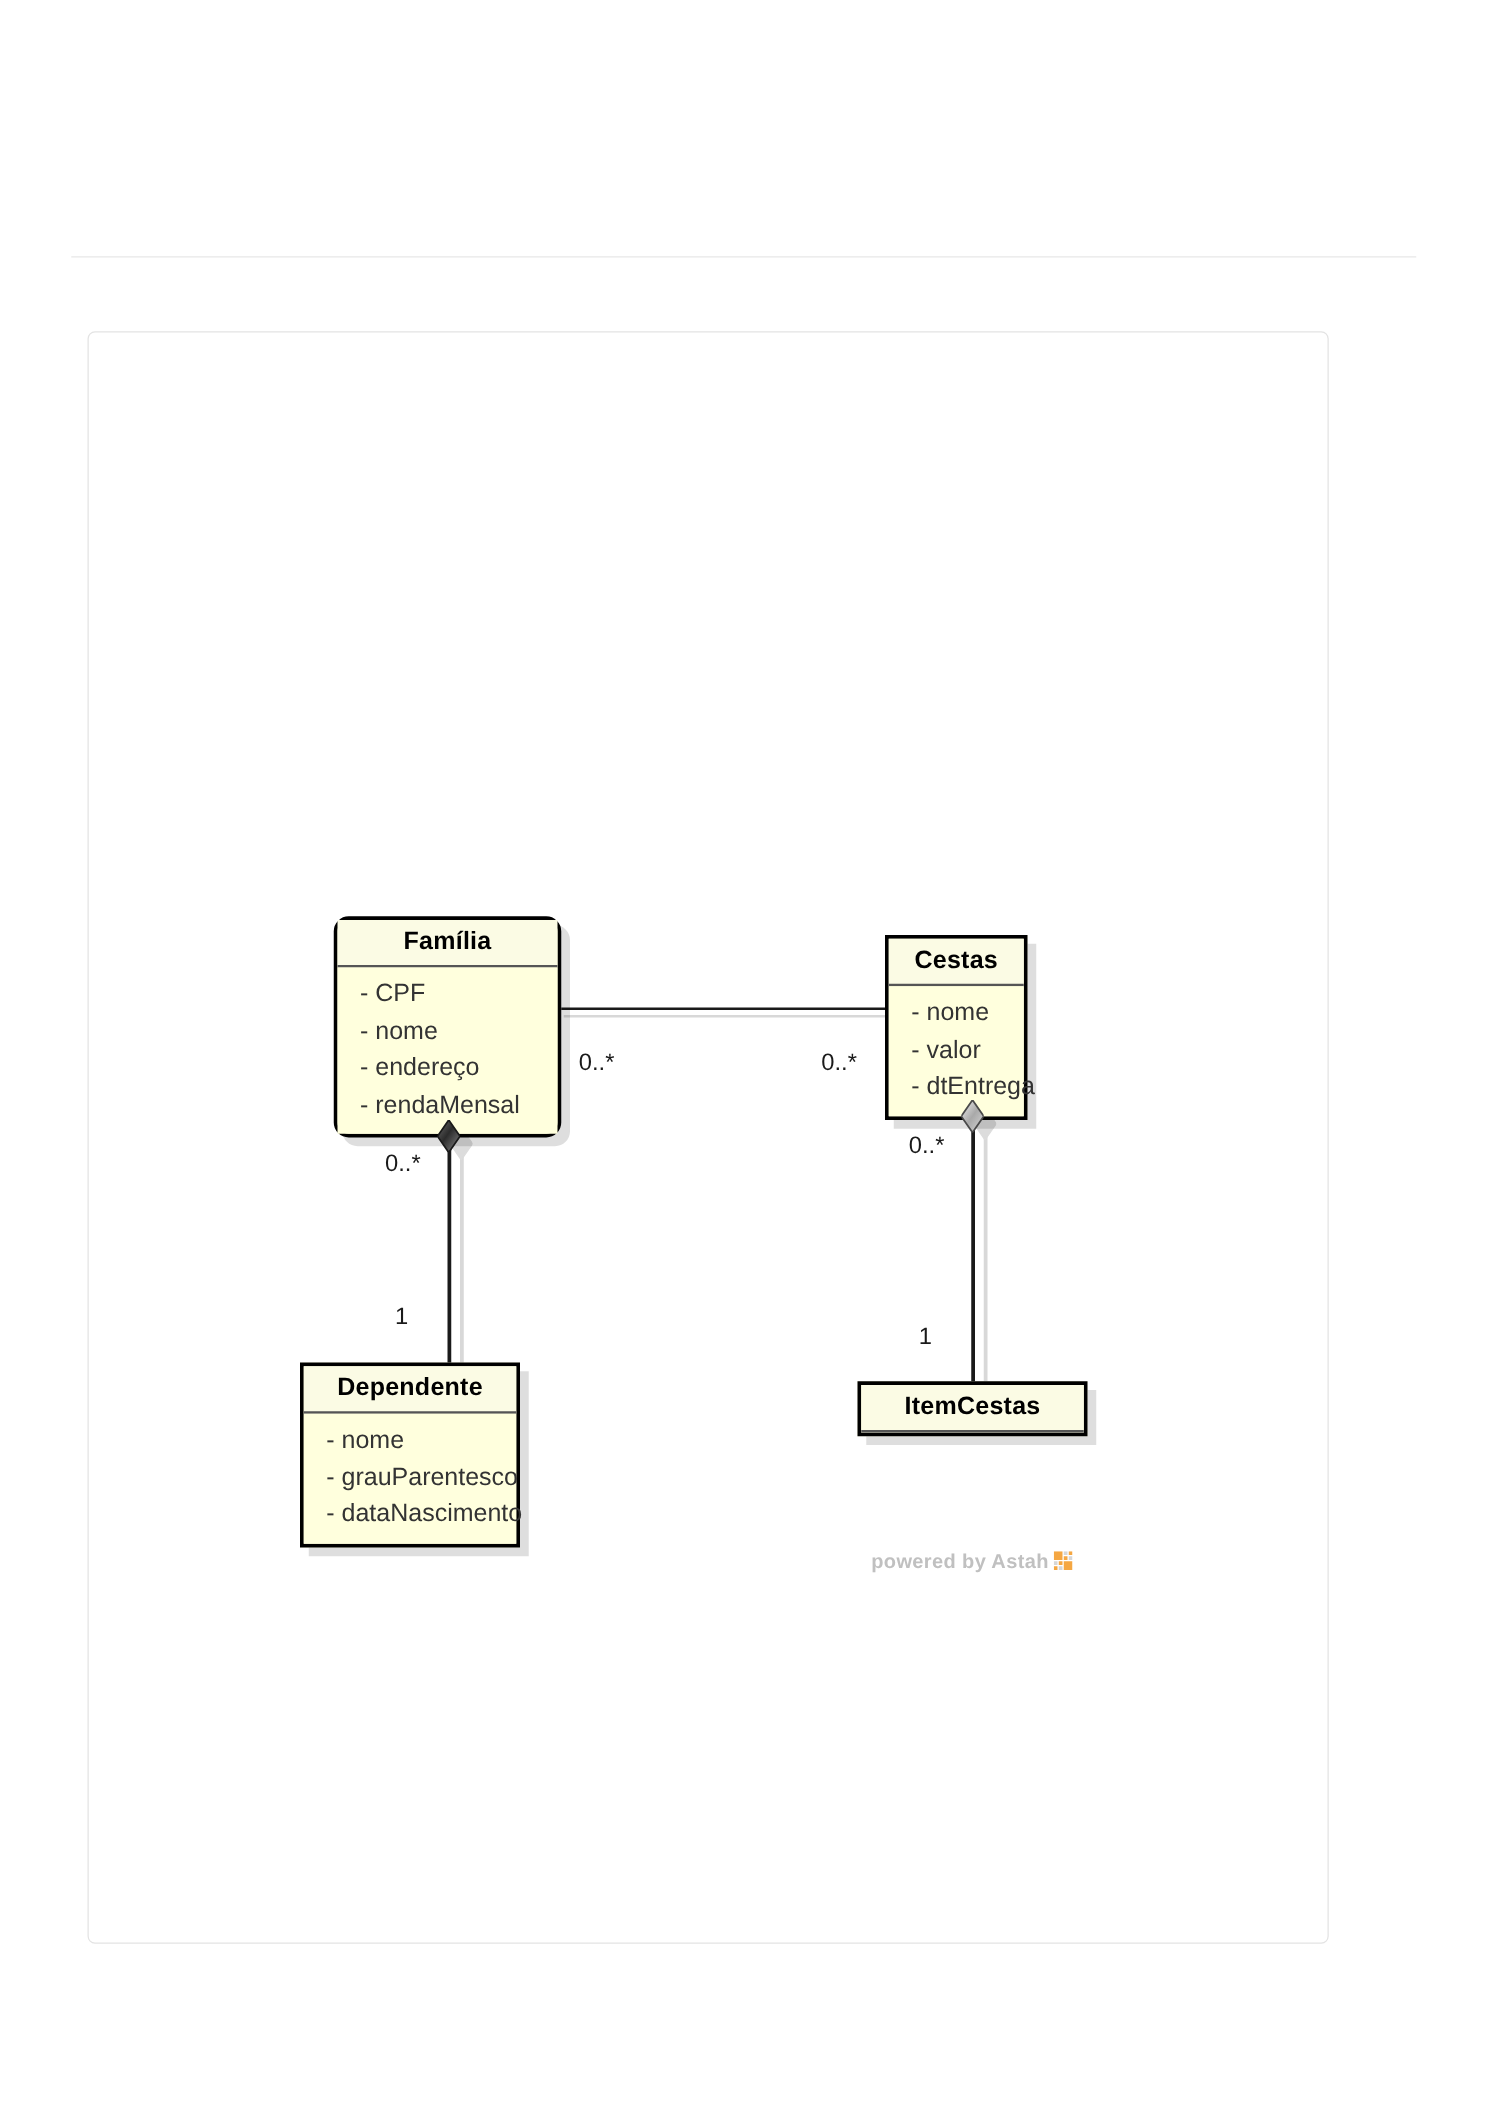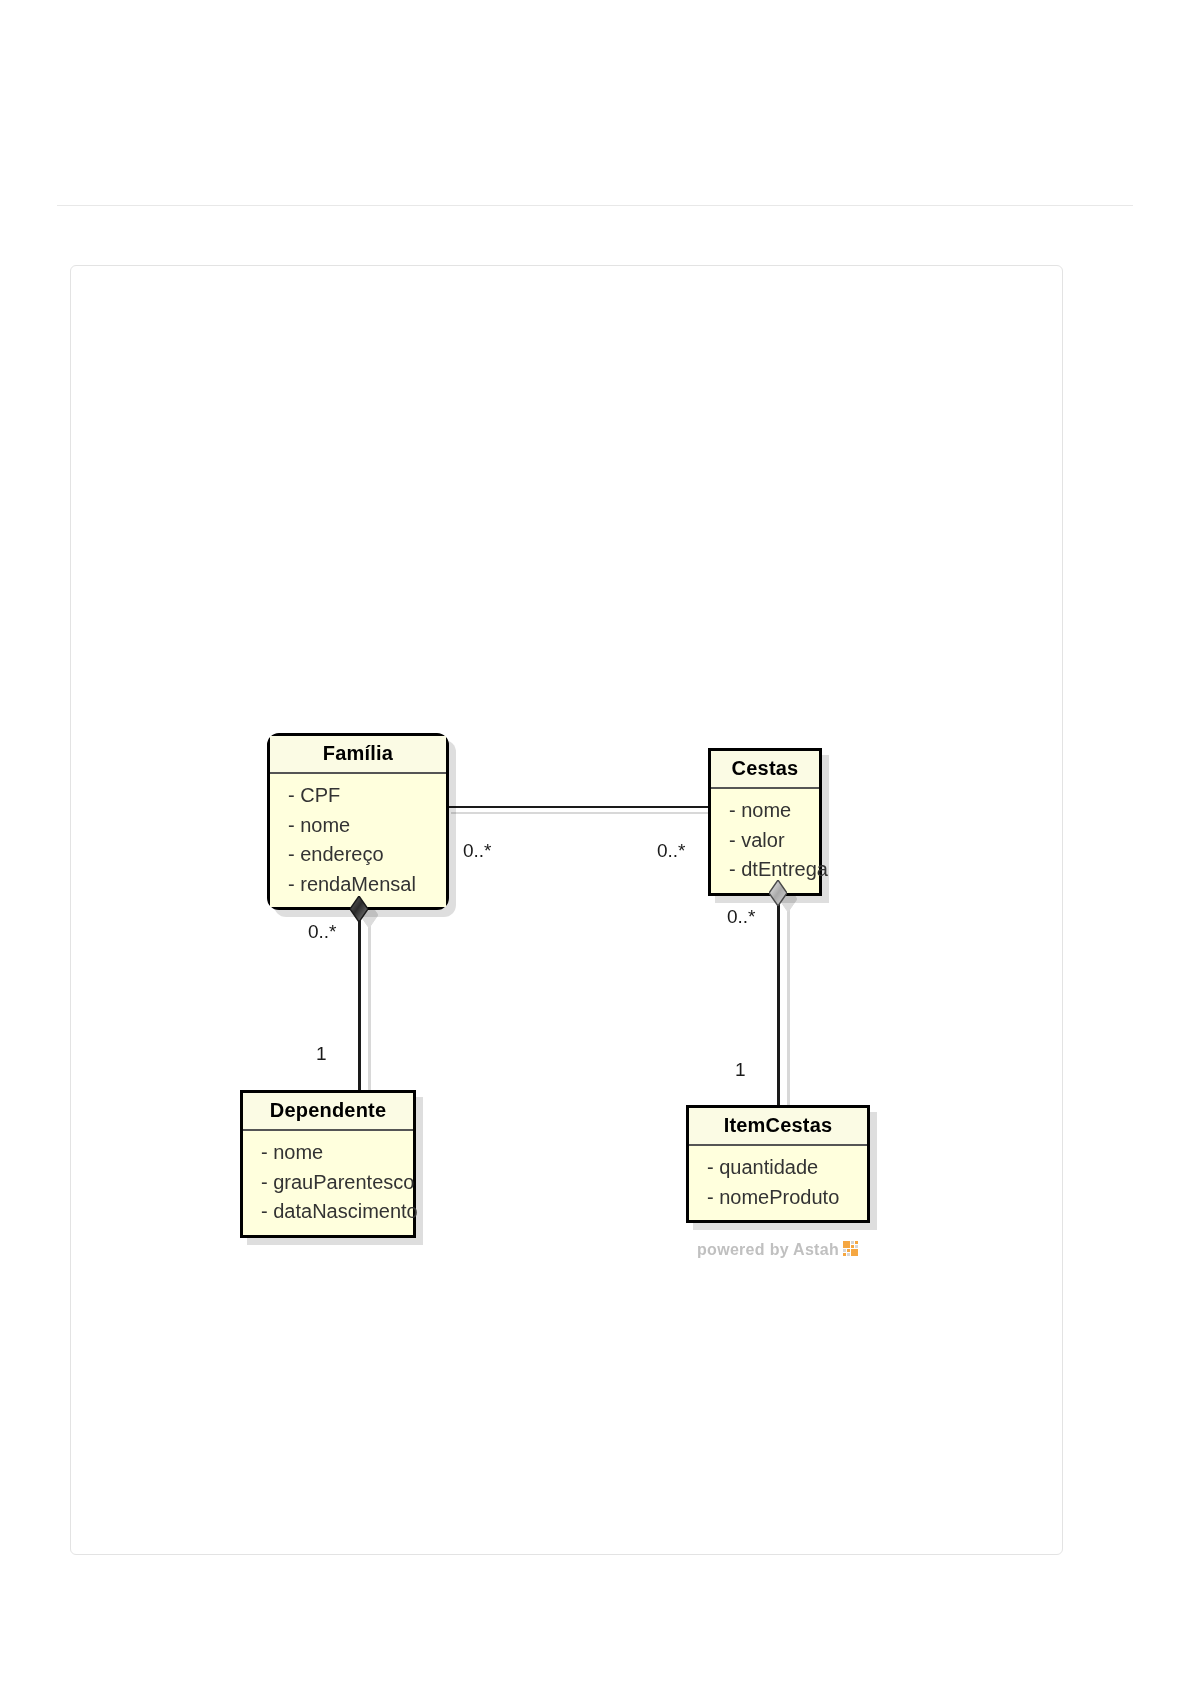--- a/index.html
+++ b/index.html
@@ -248,24 +248,20 @@
     <div class="uml-class-name">Dependente</div>
     <div class="uml-attrs">
       <div class="uml-attr">- nome</div>
       <div class="uml-attr">- grauParentesco</div>
       <div class="uml-attr">- dataNascimento</div>
     </div>
   </div>
 
   <div class="uml-class" id="class-itemcestas">
     <div class="uml-class-name">ItemCestas</div>
-    <div class="uml-attrs">
-      <div class="uml-attr">- quantidade</div>
-      <div class="uml-attr">- nomeProduto</div>
-    </div>
   </div>
 
   <div id="astah-watermark">
     <span>powered by Astah</span>
     <span id="astah-logo-icon">
       <svg width="15" height="15" viewBox="0 0 15 15">
         <rect x="0" y="0" width="7" height="7" fill="#f5a742"></rect>
         <rect x="8" y="0" width="3" height="3" fill="#d6d6d6"></rect>
         <rect x="12" y="0" width="3" height="3" fill="#f5a742"></rect>
         <rect x="8" y="4" width="3" height="3" fill="#f5a742"></rect>

